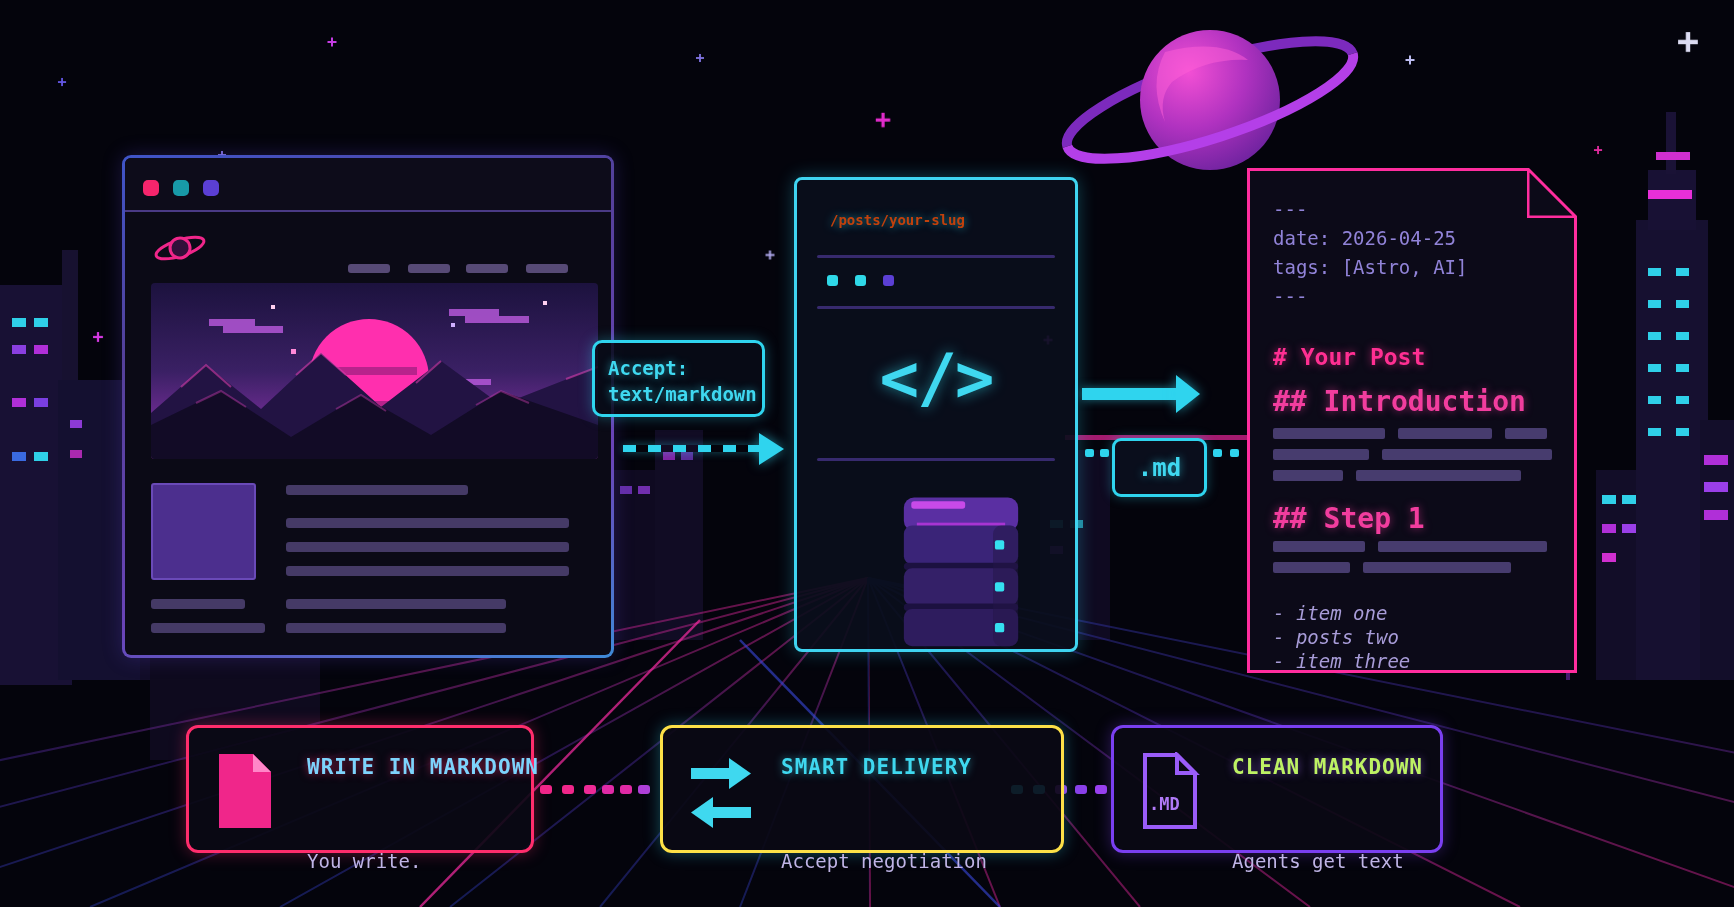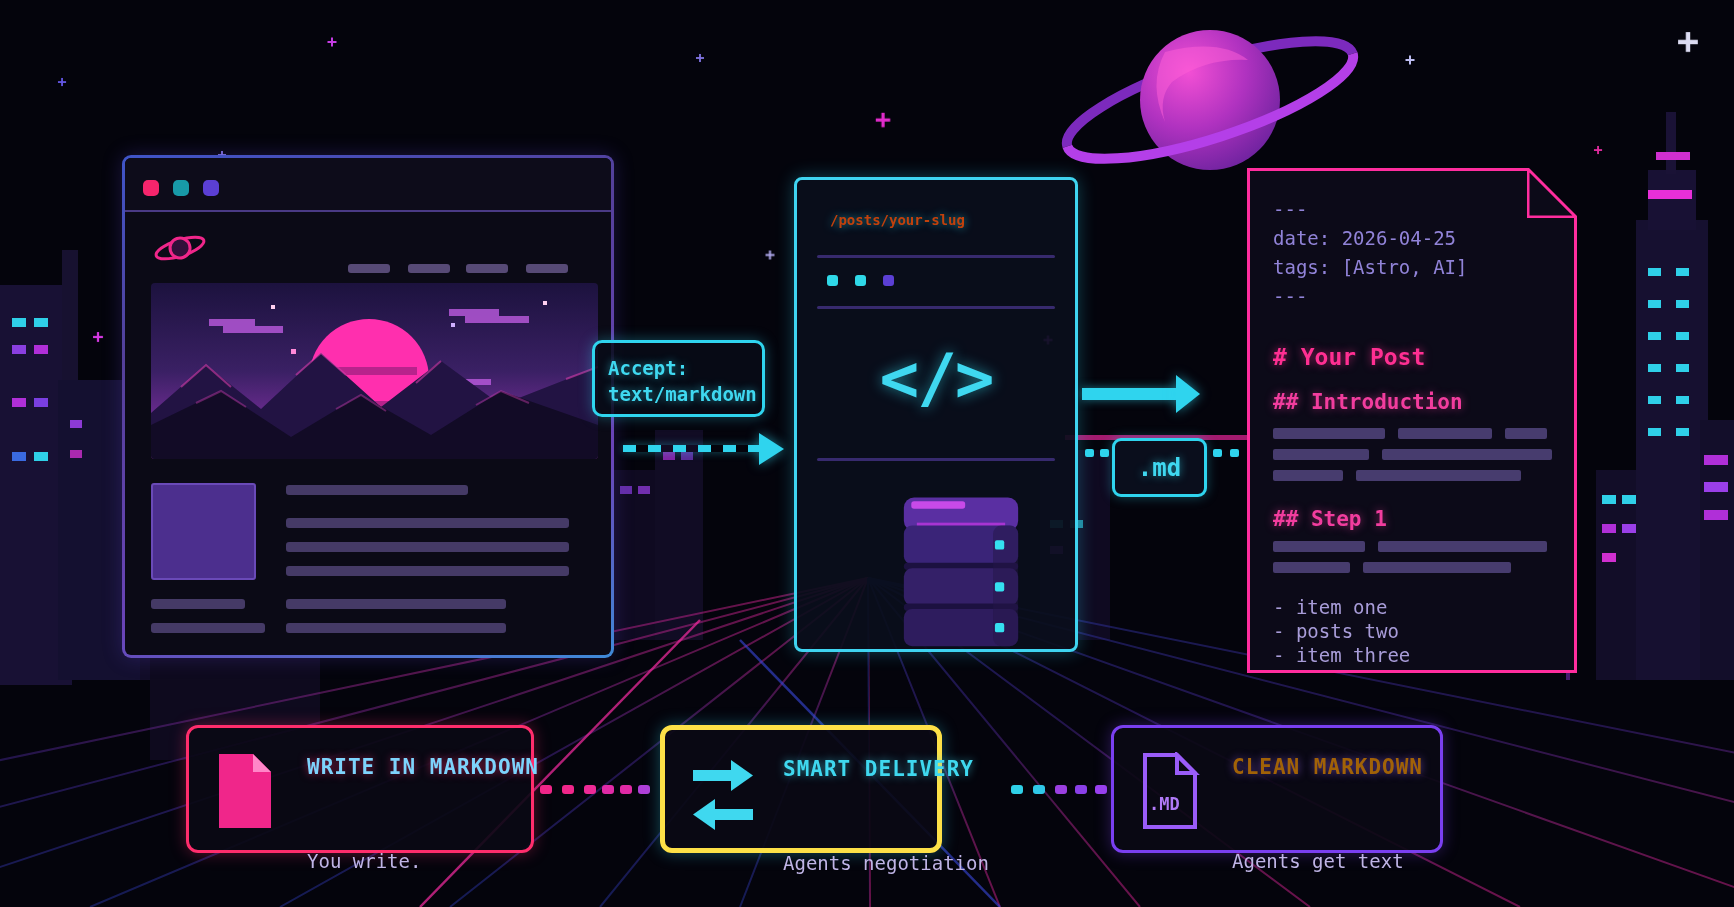--- a/index.html
+++ b/index.html
@@ -66,39 +66,39 @@
   .doc-outer{left:1247px;top:168px;width:330px;height:505px;background:#ff2d9e;
     clip-path:polygon(0 0,calc(100% - 48px) 0,100% 48px,100% 100%,0 100%);
     filter:drop-shadow(0 0 14px rgba(255,45,158,.4));}
   .doc-inner{position:absolute;inset:3px;background:#0c0a18;
     clip-path:polygon(0 0,calc(100% - 47px) 0,100% 47px,100% 100%,0 100%);}
   .doc-fold{position:absolute;top:0;right:0;width:50px;height:50px;z-index:3;}
   .doc-content{position:absolute;inset:3px;padding:24px 22px 0 23px;box-sizing:border-box;}
   .fm-line{color:#9183d8;font-size:19px;line-height:29px;white-space:pre;}
   .doc-h1{color:#ff2f92;font-size:23px;font-weight:bold;margin-top:31px;line-height:30px;
     text-shadow:0 0 9px rgba(255,47,146,.6);}
-  .doc-h2{color:#f23d9e;font-size:21px;font-weight:bold;line-height:28px;
+  .doc-h2{color:#f23d9e;font-size:28px;font-weight:bold;line-height:28px;
     text-shadow:0 0 8px rgba(242,61,158,.55);}
   .h2-intro{margin-top:16px;} .h2-step{margin-top:24px;}
   .bar-row{display:flex;gap:13px;} .bar-row+.bar-row{margin-top:10px;}
   .bars-a{margin-top:12px;} .bars-b{margin-top:8px;}
   .dbar{height:11px;background:#473c6e;border-radius:2px;}
-  .doc-list{margin-top:22px;}
+  .doc-list{margin-top:28px;font-style:italic;}
   .doc-list div{color:#a89cd8;font-size:19px;line-height:24px;white-space:pre;}
 
   
   .card{top:725px;height:128px;box-sizing:border-box;background:rgba(10,9,20,.9);border-radius:12px;}
   .card .ttl{position:absolute;left:118px;top:27px;font-size:21px;font-weight:bold;letter-spacing:1px;white-space:pre;}
   .card .bd{position:absolute;left:118px;top:61px;font-size:19px;line-height:29px;color:#bfb4e6;white-space:pre;}
   .card-1{left:186px;width:348px;border:3px solid #ff2d6c;box-shadow:0 0 16px rgba(255,45,108,.35);}
   .card-1 .ttl{color:#7dd3fc;text-shadow:0 0 8px rgba(255,47,118,.6);}
-  .card-2{left:660px;width:282px;border:5px solid #fde047;box-shadow:0 0 16px rgba(47,208,232,.35);}
+  .card-2{left:660px;width:404px;border:3px solid #fde047;box-shadow:0 0 16px rgba(47,208,232,.35);}
   .card-2 .ttl{color:#3fd8ef;text-shadow:0 0 8px rgba(63,216,239,.6);}
   .card-3{left:1111px;width:332px;border:3px solid #7a3ff0;box-shadow:0 0 16px rgba(122,63,240,.35);}
-  .card-3 .ttl{color:#a16207;text-shadow:0 0 8px rgba(154,99,245,.6);text-align:right;}
+  .card-3 .ttl{color:#bef264;text-shadow:0 0 8px rgba(154,99,245,.6);text-align:right;}
   .card-icon{position:absolute;left:26px;top:24px;}
   .conn-dot{position:absolute;top:785px;width:12px;height:9px;border-radius:3px;z-index:1;}
 </style>
 </head>
 <body>
 
 <div id="stage">
 
   <svg id="bg-art" width="1734" height="907" viewBox="0 0 1734 907">
     <defs>
@@ -442,21 +442,21 @@
     <svg class="card-icon" style="top:28px" width="64" height="74" viewBox="0 0 64 74">
       <g fill="#3fd8ef">
         <rect x="2" y="12" width="38" height="11"></rect>
           <polygon points="40,2 62,17.5 40,33"></polygon>
         <polygon points="24,41 2,56.5 24,72"></polygon>
           <rect x="24" y="51" width="38" height="11"></rect>
       </g>
     </svg>
     <div class="ttl">SMART DELIVERY</div>
     <div class="bd">
-      <div>Agents negotiation</div>
+      <div>Accept negotiation</div>
       
     </div>
   </div>
 
   <span class="conn-dot" style="left:1011px;background:#2fd0e8"></span>
   <span class="conn-dot" style="left:1033px;background:#2fc8e8"></span>
   <span class="conn-dot" style="left:1055px;background:#9a3fe0"></span>
   <span class="conn-dot" style="left:1075px;background:#8a3fe8"></span>
   <span class="conn-dot" style="left:1095px;background:#9a40f0"></span>
 

